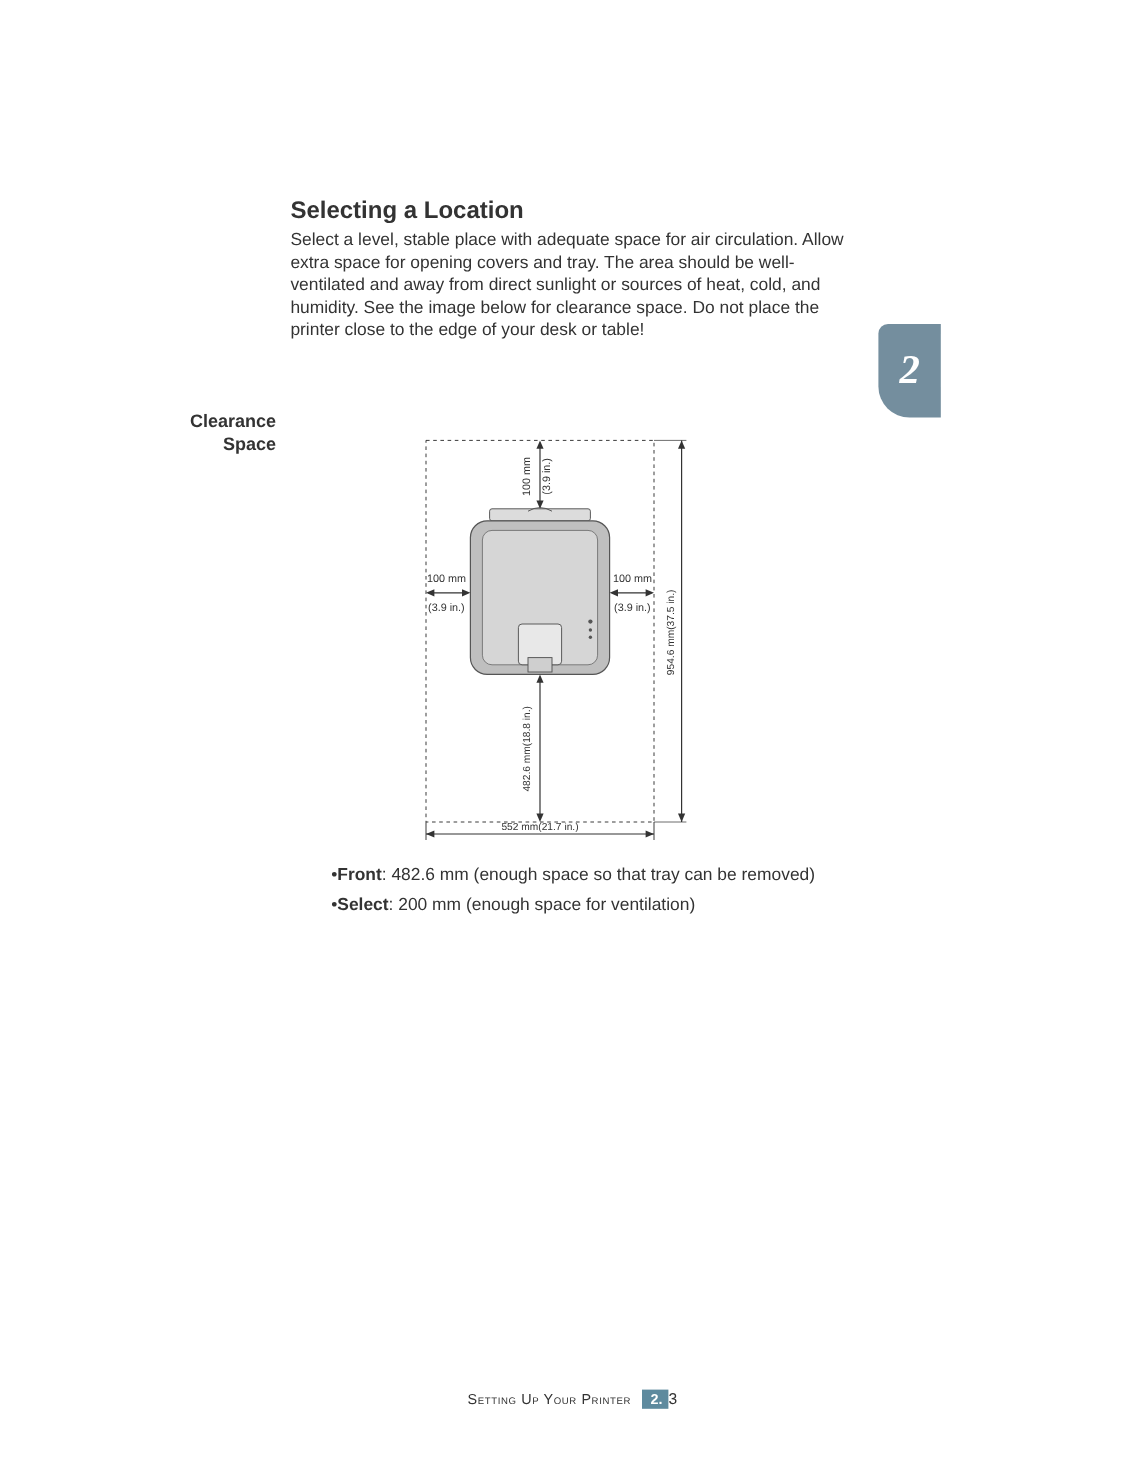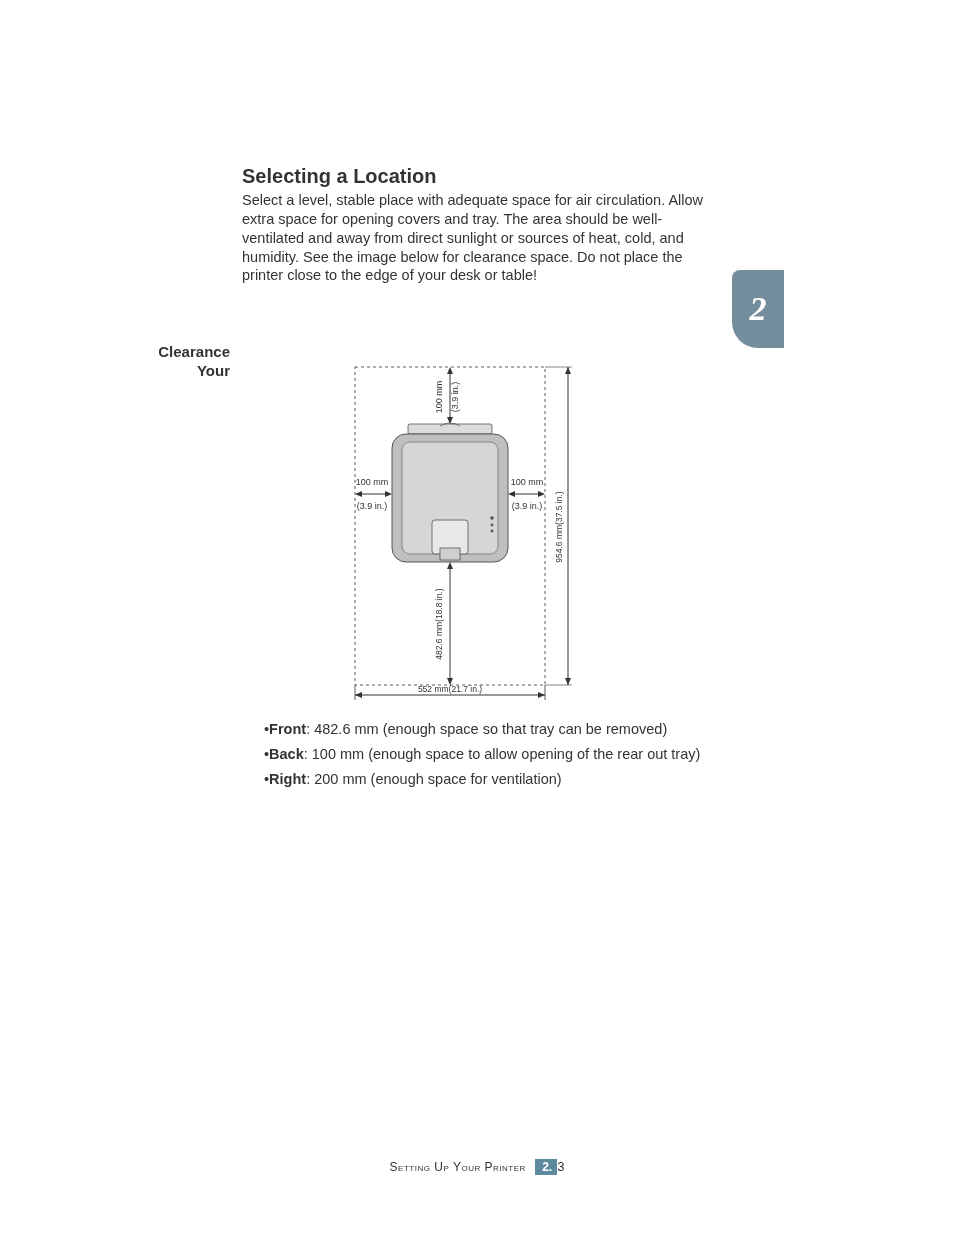--- a/index.html
+++ b/index.html
@@ -83,21 +83,21 @@
     fill: #333;
     font-family: Arial, sans-serif;
   }
   .dtextsm {
     font-size: 8.5px;
     fill: #333;
     font-family: Arial, sans-serif;
   }
   .bullets {
     position: absolute;
-    left: 264px;
+    left: 276px;
     top: 720px;
     width: 440px;
     font-size: 14.5px;
     line-height: 1.3;
     color: #333;
   }
   .bullets .row {
     margin-bottom: 6px;
     text-indent: -11px;
     padding-left: 11px;
@@ -141,21 +141,21 @@
 <div class="page">
 
   <div class="heading">Selecting a Location</div>
 
   <div class="intro">Select a level, stable place with adequate space for air circulation. Allow extra space for opening covers and tray. The area should be well-ventilated and away from direct sunlight or sources of heat, cold, and humidity. See the image below for clearance space. Do not place the printer close to the edge of your desk or table!</div>
 
   <div class="chapter-tab">
     <span>2</span>
   </div>
 
-  <div class="sidebar-label">Clearance Your</div>
+  <div class="sidebar-label">Clearance Space</div>
 
   <div class="diagram">
     <svg viewBox="0 0 230 340">
 
       <rect x="5" y="5" width="190" height="318" fill="none" stroke="#333" stroke-width="0.8" stroke-dasharray="3,3"></rect>
 
       <line x1="5" y1="333" x2="195" y2="333" stroke="#333" stroke-width="1"></line>
       <polygon points="5,333 12,330 12,336" fill="#333"></polygon>
       <polygon points="195,333 188,330 188,336" fill="#333"></polygon>
       <line x1="5" y1="323" x2="5" y2="338" stroke="#333" stroke-width="0.8"></line>
@@ -210,22 +210,21 @@
       <text class="dtextsm" x="92" y="262" text-anchor="middle" transform="rotate(-90 92 262)">482.6 mm(18.8 in.)</text>
 
       <line x1="195" y1="200" x2="195" y2="200" stroke="none"></line>
 
       <line x1="158" y1="200" x2="195" y2="200" stroke="#333" stroke-width="0.5" stroke-dasharray="2,2" opacity="0"></line>
     </svg>
   </div>
 
   <div class="bullets">
     <div class="row">•<b>Front</b><span>: 482.6 mm (enough space so that tray can be removed)</span></div>
-    <div class="row">•<b>Back</b><span>: 100 mm (enough space to allow opening of the rear out tray)</span></div>
-    <div class="row">•<b>Right</b><span>: 200 mm (enough space for ventilation)</span></div>
+    <div class="row">•<b>Select</b><span>: 200 mm (enough space for ventilation)</span></div>
   </div>
 
   <div class="footer">
     <span class="footer-inner">
       <span class="smallcaps">Setting Up Your Printer</span>
       <span class="pagebox">2.</span><span class="pageafter">3</span>
     </span>
   </div>
 
 </div>

